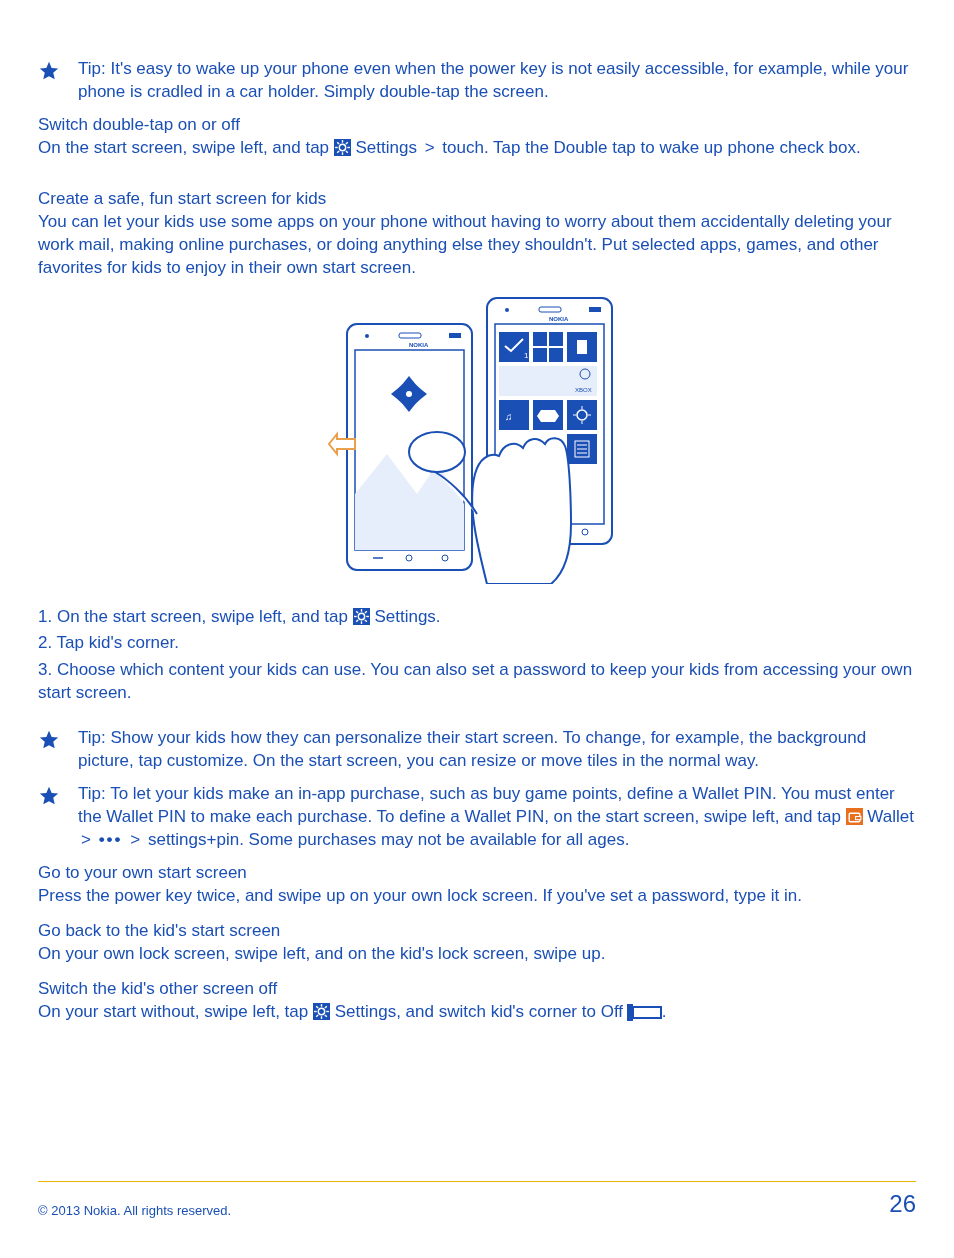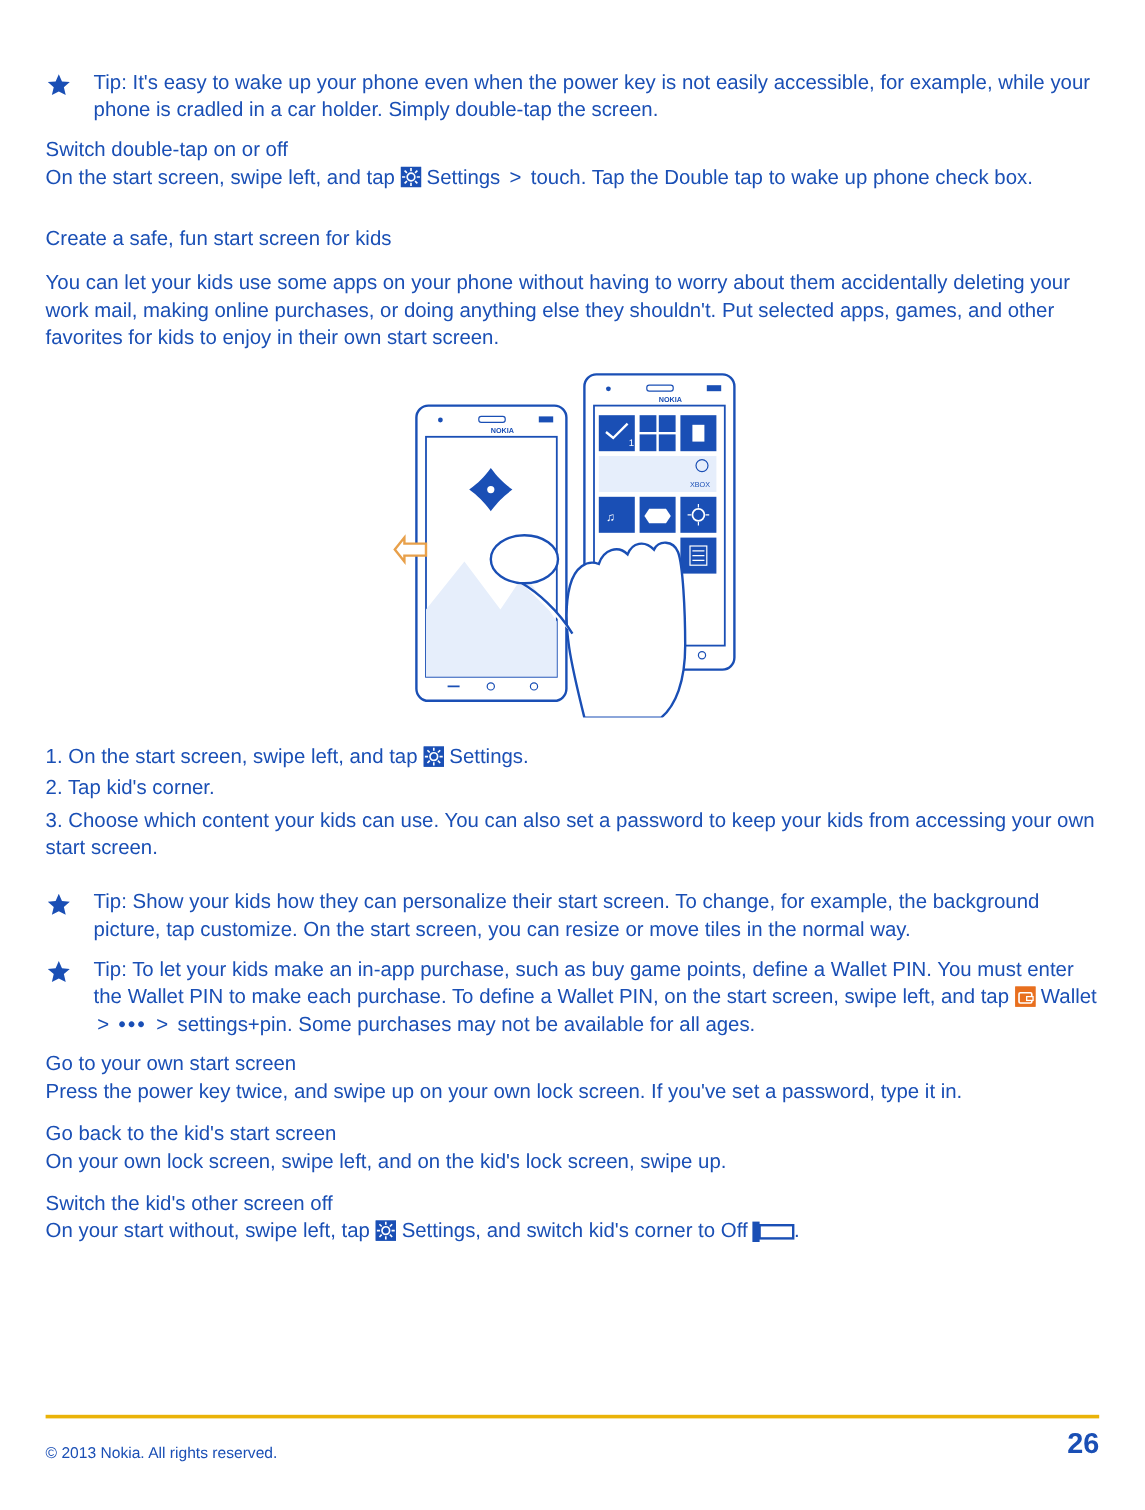--- a/index.html
+++ b/index.html
@@ -13,23 +13,23 @@
   .spacer{height:18px}
   .subhead{font-weight:normal;color:#1a4fb5;margin-top:6px}
   .inline-icon{display:inline-block;width:17px;height:17px;vertical-align:-3px;background:#1a4fb5;position:relative}
   .inline-icon.settings svg,.inline-icon.wallet svg{width:100%;height:100%;display:block}
   .inline-icon.orange{background:#e86f1e}
   .dots{font-weight:bold;letter-spacing:2px}
   .toggle-off{display:inline-block;width:30px;height:13px;border:2px solid #1a4fb5;vertical-align:-2px;position:relative;margin-left:4px}
   .toggle-off::before{content:"";position:absolute;left:-7px;top:-4px;width:6px;height:17px;background:#1a4fb5}
   .illustration{display:flex;justify-content:center;margin:14px 0 22px 0}
   .illustration svg{width:300px;height:290px}
-  .footer{position:absolute;left:38px;right:38px;bottom:38px;border-top:3px solid #eab308;display:flex;justify-content:space-between;align-items:flex-end;padding-top:6px}
+  .footer{position:absolute;left:38px;right:38px;bottom:38px;border-top:1px solid #eab308;display:flex;justify-content:space-between;align-items:flex-end;padding-top:6px}
   .footer .copyright{font-size:13px;color:#1a4fb5}
-  .footer .pagenum{font-size:24px;font-weight:bold;color:#1a4fb5}
+  .footer .pagenum{font-size:24px;font-weight:normal;color:#1a4fb5}
   .gt{padding:0 3px}
 </style>
 </head>
 <body>
 
 <div class="tip-row">
   <span class="star-icon">
     <svg viewBox="0 0 24 24">
         <path fill="#1a4fb5" d="M12 2l2.9 6.6 7.1.6-5.4 4.7 1.7 7.1L12 17.8 5.7 21l1.7-7.1L2 9.2l7.1-.6z"></path>
       </svg>
@@ -56,21 +56,21 @@
           <line x1="11.2" y1="4.8" x2="13" y2="3"></line>
         </g>
       </svg></span>
   <span class="bold">Settings</span>
   <span class="gt">&gt;</span>
   <span class="bold">touch</span><span>. Tap the </span><span class="bold">Double tap to wake up phone</span><span> check box.</span>
 </div>
 
 <div class="spacer"></div>
 
-<div class="subhead" style="margin-bottom:14px">Create a safe, fun start screen for kids</div>
+<div class="subhead" style="">Create a safe, fun start screen for kids</div>
 <div class="para">You can let your kids use some apps on your phone without having to worry about them accidentally deleting your work mail, making online purchases, or doing anything else they shouldn't. Put selected apps, games, and other favorites for kids to enjoy in their own start screen.</div>
 
 <div class="illustration">
 <svg viewBox="0 0 300 290">
 
   <g>
     <rect x="20" y="30" width="125" height="246" rx="10" fill="#fff" stroke="#1a4fb5" stroke-width="2"></rect>
     <rect x="28" y="56" width="109" height="200" fill="#fff" stroke="#1a4fb5" stroke-width="1.5"></rect>
     <circle cx="40" cy="42" r="2" fill="#1a4fb5"></circle>
     <rect x="72" y="39" width="22" height="5" rx="2" fill="none" stroke="#1a4fb5"></rect>

